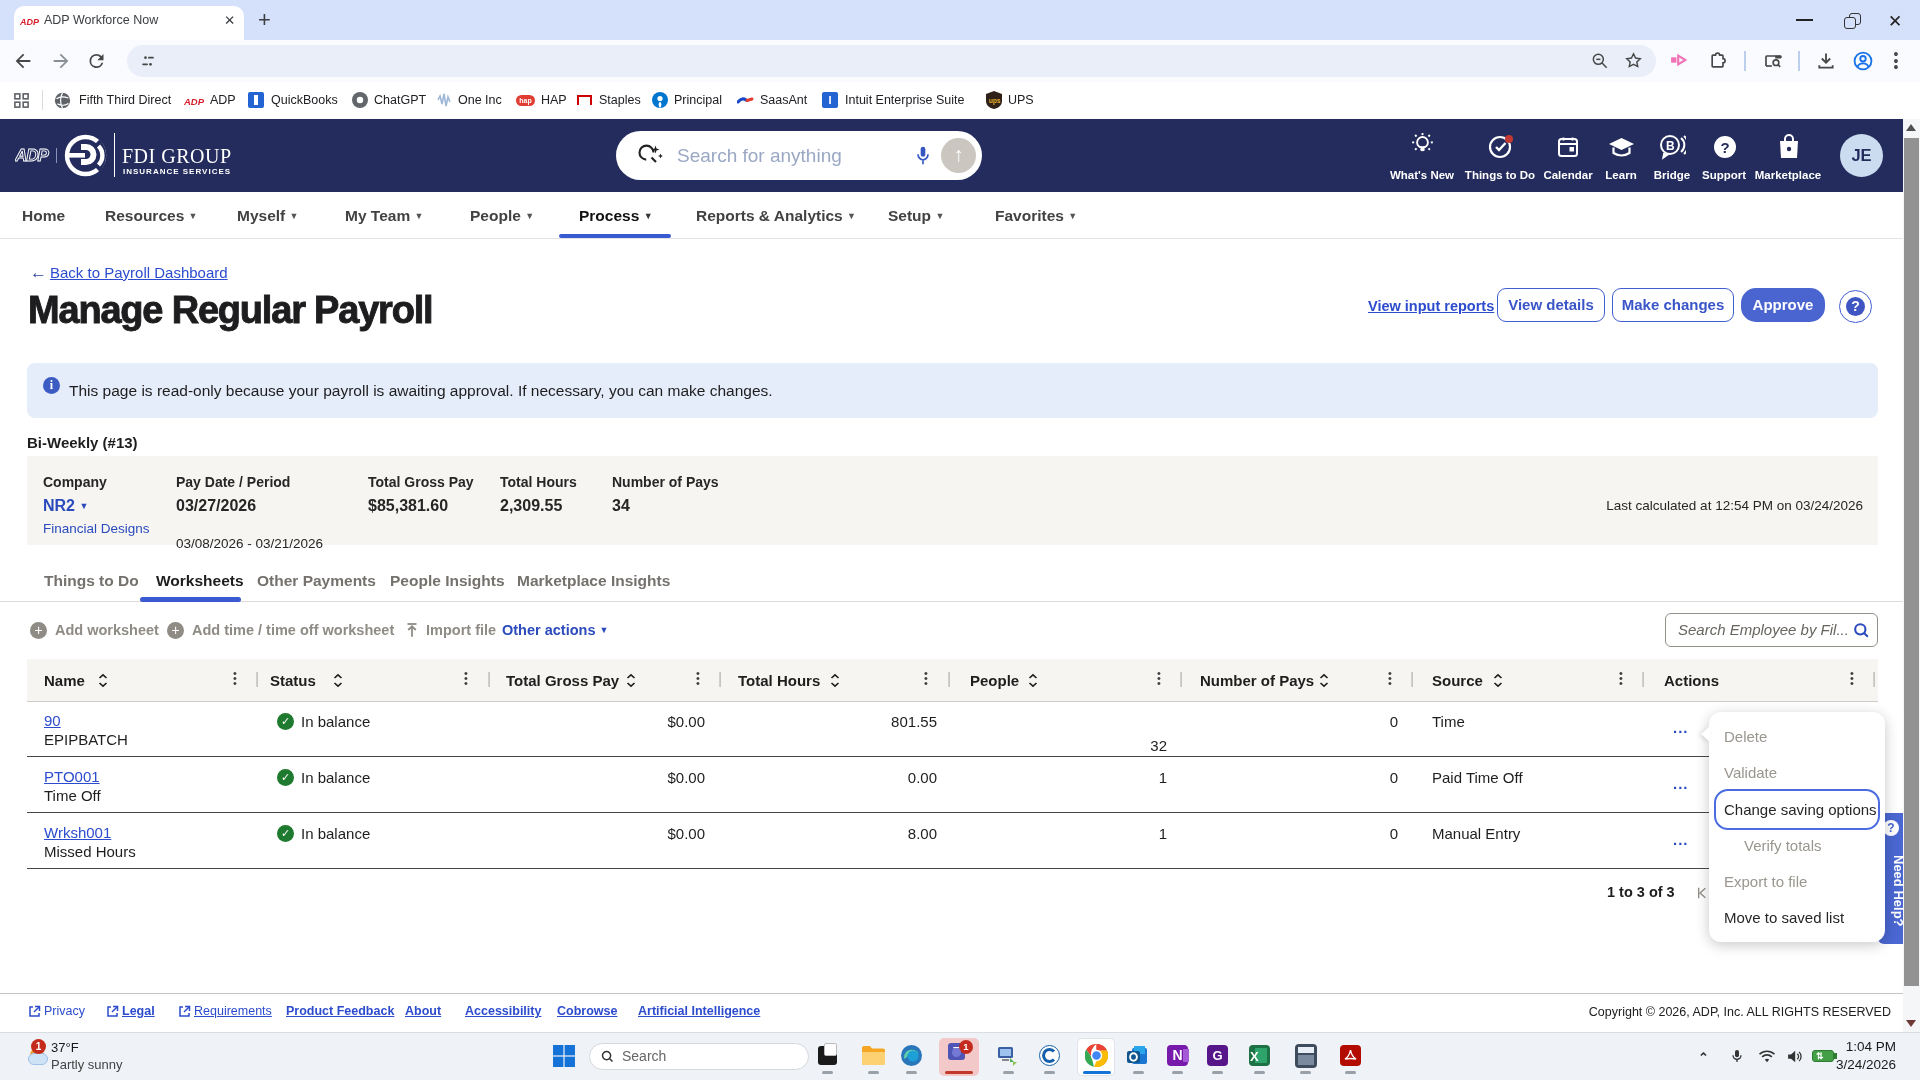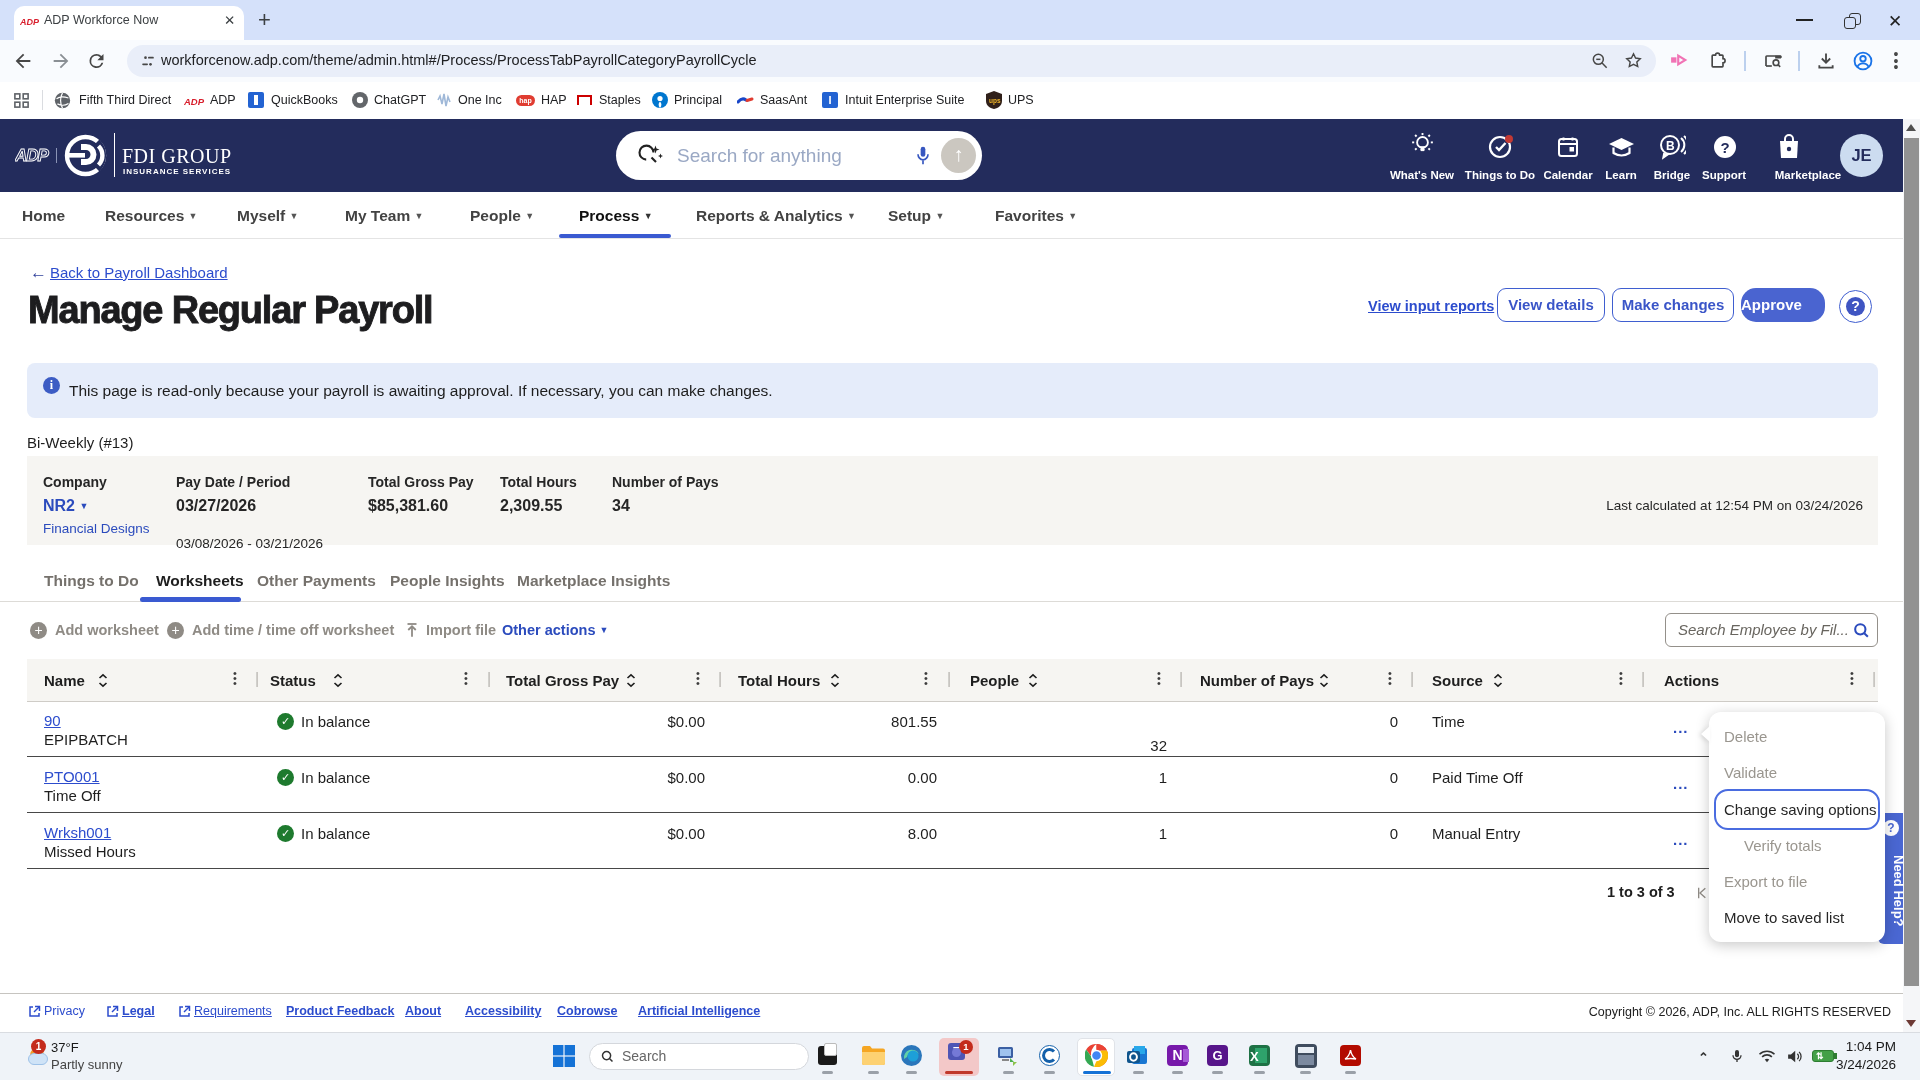--- a/index.html
+++ b/index.html
@@ -45,21 +45,20 @@
   </div>
   <div class="abs" style="left:127px;top:5px;width:1529px;height:32px;background:#e9eef9;border-radius:16px;"></div>
   <div class="abs" style="left:138px;top:11px;">
     <svg width="20" height="20" viewBox="0 0 24 24" fill="none" stroke="#474747" stroke-width="2" stroke-linecap="round">
         <circle cx="9" cy="8" r="1.6" fill="#474747" stroke="none"></circle>
         <line x1="13" y1="8" x2="18" y2="8"></line>
         <line x1="6" y1="16" x2="11" y2="16"></line>
         <circle cx="15" cy="16" r="1.6" fill="#474747" stroke="none"></circle>
       </svg>
   </div>
-  <div class="abs" style="left:161px;top:12px;font-size:14.5px;color:#202124;">workforcenow.adp.com/theme/admin.html#/Process/ProcessTabPayrollCategoryPayrollCycle</div>
   <div class="abs" style="left:1590px;top:11px;">
     <svg width="20" height="20" viewBox="0 0 24 24" fill="none" stroke="#474747" stroke-width="1.8">
         <circle cx="10" cy="10" r="6"></circle>
         <line x1="14.5" y1="14.5" x2="20" y2="20"></line>
         <line x1="7.5" y1="10" x2="12.5" y2="10"></line>
       </svg>
   </div>
   <svg class="abs" style="left:1624px;top:11px;" width="19" height="19" viewBox="0 0 24 24" fill="none" stroke="#474747" stroke-width="1.8">
       <path d="M12 3.5l2.6 5.4 5.9 0.8-4.3 4.1 1.1 5.8L12 16.8l-5.3 2.8 1.1-5.8-4.3-4.1 5.9-0.8z"></path>
     </svg>
@@ -155,29 +154,29 @@
 <div class="abs" style="left:0;top:192px;width:1920px;height:47px;background:#fff;border-bottom:1px solid #e4e4e4;font-size:15.5px;color:#404040;font-weight:bold;"></div>
 <div class="abs" style="left:559px;top:234px;width:112px;height:4px;background:#3a5ad1;border-radius:2px;"></div>
 
 <div class="abs" style="left:30px;top:263px;font-size:17px;color:#33439c;">←</div>
 <div class="abs" style="left:50px;top:264px;font-size:15px;color:#2c4ccd;text-decoration:underline;">Back to Payroll Dashboard</div>
 <div class="abs" style="left:28px;top:289px;font-size:38px;font-weight:bold;color:#1d1d1f;letter-spacing:-1.2px;-webkit-text-stroke:0.9px #1d1d1f;white-space:nowrap;">Manage Regular Payroll</div>
 
 <div class="abs" style="left:1368px;top:298px;font-size:14.5px;color:#2c4ccd;text-decoration:underline;font-weight:bold;white-space:nowrap;">View input reports</div>
 <div class="abs" style="left:1497px;top:288px;width:108px;height:34px;border:1.5px solid #3f5ed0;border-radius:9px;background:#fff;text-align:center;line-height:31px;font-size:15px;font-weight:bold;color:#3a55c8;">View details</div>
 <div class="abs" style="left:1612px;top:288px;width:122px;height:34px;border:1.5px solid #3f5ed0;border-radius:9px;background:#fff;text-align:center;line-height:31px;font-size:15px;font-weight:bold;color:#3a55c8;">Make changes</div>
-<div class="abs" style="left:1741px;top:288px;width:84px;height:34px;border-radius:15px;background:#4a64d0;text-align:left;line-height:34px;font-size:15px;font-weight:bold;color:#fff;">Approve</div>
+<div class="abs" style="left:1741px;top:288px;width:84px;height:34px;border-radius:15px;background:#4a64d0;text-align:center;line-height:34px;font-size:15px;font-weight:bold;color:#fff;">Approve</div>
 <div class="abs" style="left:1839px;top:290px;width:33px;height:33px;border:1.5px solid #3f5ed0;border-radius:50%;background:#fff;"></div>
 <div class="abs" style="left:1846px;top:297px;width:19px;height:19px;border-radius:50%;background:#3f55c2;color:#fff;text-align:center;line-height:19px;font-size:14px;font-weight:bold;">?</div>
 
 <div class="abs" style="left:27px;top:363px;width:1851px;height:55px;background:#e5ecfa;border-radius:8px;"></div>
 <div class="abs" style="left:43px;top:377px;width:17px;height:17px;border-radius:50%;background:#3c5cc4;color:#fff;text-align:center;line-height:17px;font-size:12px;font-weight:bold;font-family:'Liberation Serif',serif;">i</div>
 <div class="abs" style="left:69px;top:382px;font-size:15.5px;color:#1e1e1e;">This page is read-only because your payroll is awaiting approval. If necessary, you can make changes.</div>
 
-<div class="abs" style="left:27px;top:434px;font-size:15px;color:#1e1e1e;">Bi-Weekly (#13)</div>
+<div class="abs" style="left:27px;top:434px;font-size:15px;color:#1e1e1e;font-weight:bold;">Bi-Weekly (#13)</div>
 
 <div class="abs" style="left:27px;top:456px;width:1851px;height:89px;background:#f6f5f2;"></div>
 <div class="abs" style="left:43px;top:474px;font-size:14px;font-weight:bold;color:#262626;">Company</div>
 <div class="abs" style="left:176px;top:474px;font-size:14px;font-weight:bold;color:#262626;">Pay Date / Period</div>
 <div class="abs" style="left:368px;top:474px;font-size:14px;font-weight:bold;color:#262626;">Total Gross Pay</div>
 <div class="abs" style="left:500px;top:474px;font-size:14px;font-weight:bold;color:#262626;">Total Hours</div>
 <div class="abs" style="left:612px;top:474px;font-size:14px;font-weight:bold;color:#262626;">Number of Pays</div>
 <div class="abs" style="left:43px;top:497px;font-size:16px;font-weight:bold;color:#2b4bbd;">NR2 <span style="font-size:9px;position:relative;top:-2px;">▼</span></div>
 <div class="abs" style="left:176px;top:497px;font-size:16px;font-weight:bold;color:#262626;">03/27/2026</div>
 <div class="abs" style="left:368px;top:497px;font-size:16px;font-weight:bold;color:#262626;">$85,381.60</div>
@@ -436,21 +435,21 @@
 <svg class="abs" style="left:1712px;top:134px;" width="26" height="26" viewBox="0 0 26 26">
     <circle cx="13" cy="13" r="11" fill="#fff"></circle>
     <text x="8.5" y="18.5" font-size="15" font-weight="bold" fill="#232c5c" font-family="Liberation Sans">?</text>
   </svg>
 <div class="abs" style="left:1724px;top:169px;font-size:11.5px;font-weight:bold;color:#fff;transform:translateX(-50%);white-space:nowrap;">Support</div>
 <svg class="abs" style="left:1777px;top:133px;" width="24" height="27" viewBox="0 0 24 27">
     <path d="M3 8 H21 L20 25 H4 Z" fill="#fff"></path>
     <path d="M8 11 V6 a4 4 0 0 1 8 0 v5" fill="none" stroke="#fff" stroke-width="2"></path>
     <circle cx="12" cy="16" r="2.2" fill="#232c5c"></circle>
   </svg>
-<div class="abs" style="left:1788px;top:169px;font-size:11.5px;font-weight:bold;color:#fff;transform:translateX(-50%);white-space:nowrap;padding-left:40px;">Marketplace</div>
+<div class="abs" style="left:1788px;top:169px;font-size:11.5px;font-weight:bold;color:#fff;transform:translateX(-50%);white-space:nowrap;">Marketplace</div>
 
 <div class="abs" style="left:0;top:1032px;width:1920px;height:48px;background:#eff3f8;border-top:1px solid #d9dce1;"></div>
 <div class="abs" style="left:30px;top:1048px;width:14px;height:9px;background:#f59e28;border-radius:7px 7px 0 0;"></div>
 <div class="abs" style="left:28px;top:1053px;width:20px;height:12px;background:#cfe3f7;border-radius:6px;border:1px solid #9ec2e8;"></div>
 <div class="abs" style="left:31px;top:1039px;width:15px;height:15px;border-radius:50%;background:#c42b1c;color:#fff;font-size:10px;text-align:center;line-height:15px;font-weight:bold;">1</div>
 <div class="abs" style="left:51px;top:1040px;font-size:13px;color:#1a1a1a;">37°F</div>
 <div class="abs" style="left:51px;top:1057px;font-size:13px;color:#444;">Partly sunny</div>
 <svg class="abs" style="left:553px;top:1045px;" width="22" height="22" viewBox="0 0 22 22">
     <rect x="0" y="0" width="10.4" height="10.4" fill="#1572d6"></rect>
     <rect x="11.6" y="0" width="10.4" height="10.4" fill="#1572d6"></rect>

